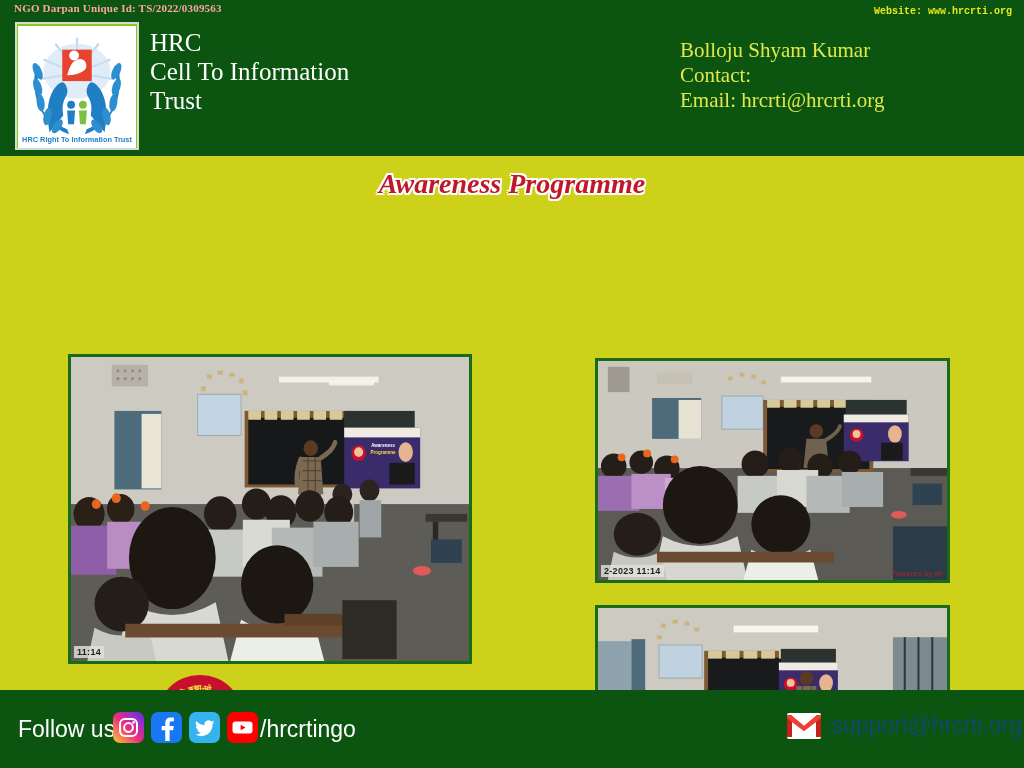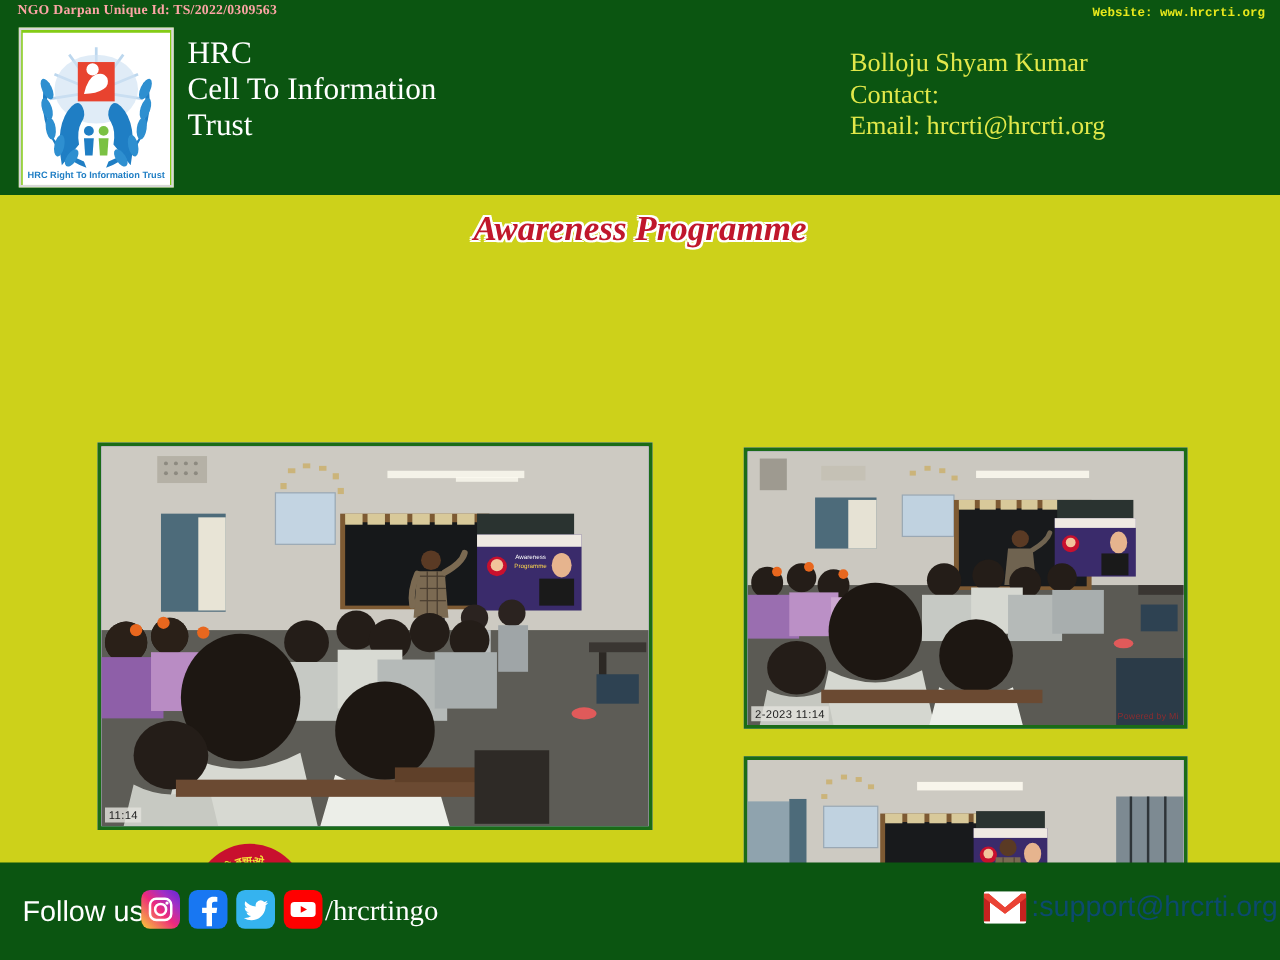--- a/index.html
+++ b/index.html
@@ -59,22 +59,22 @@
     font-weight: bold; font-style: italic; font-size: 28px;
     color: #c0172b;
     text-shadow:
       -1.6px -1.6px 0 #fff, 1.6px -1.6px 0 #fff,
       -1.6px  1.6px 0 #fff, 1.6px  1.6px 0 #fff,
        0 -1.8px 0 #fff, 0 1.8px 0 #fff,
       -1.8px 0 0 #fff, 1.8px 0 0 #fff;
   }
 
   
-  .photo { position: absolute; border: 3px solid #1a6b17; overflow: hidden; background:#c4b5fd; }
-  .photo-main  { left: 78px;  top: 198px; width: 444px; height: 310px; }
+  .photo { position: absolute; border: 3px solid #1a6b17; overflow: hidden; background:#84cc16;font-weight:bold; }
+  .photo-main  { left: 68px;  top: 198px; width: 404px; height: 310px; }
   .photo-tr    { left: 595px; top: 202px; width: 355px; height: 225px; }
   .photo-br    { left: 595px; top: 449px; width: 355px; height: 228px; }
   .photo svg { display:block; width:100%; height:100%; }
   .timestamp {
     position: absolute; left: 3px; bottom: 3px;
     background: rgba(226,226,220,.82);
     font-family: "Liberation Sans", sans-serif;
     font-size: 9px; color: #1d1d1d; padding: 0 3px; line-height: 12px;
     letter-spacing: .3px;
   }
@@ -107,21 +107,21 @@
   }
   .social-row { position: absolute; left: 113px; top: 712px; display: flex; gap: 7px; }
   .social-icon { width: 31px; height: 31px; border-radius: 7px; position: relative; }
   .ig { background: linear-gradient(45deg,#f9ce34 0%,#ee2a7b 48%,#a02fc6 75%,#6228d7 100%); }
   .fb { background: #1877f2; }
   .tw { background: #35b3ef; }
   .yt { background: #ff0000; }
   .social-icon svg { position:absolute; left:0; top:0; width:31px; height:31px; }
   .handle {
     position: absolute; left: 260px; top: 716px;
-    font-family: Liberation Serif, serif;
+    font-family: Liberation Sans, sans-serif;
     font-size: 23px; color: #ffffff;
   }
   .gmail-wrap { position: absolute; left: 787px; top: 712px; display:flex; align-items:center; }
   .gmail-icon { width: 34px; height: 26px; }
   .gmail-text {
     font-family: "Liberation Sans", sans-serif;
     font-size: 23px; color: #0c4a6e; margin-left: 4px;
   }
 </style>
 </head>

